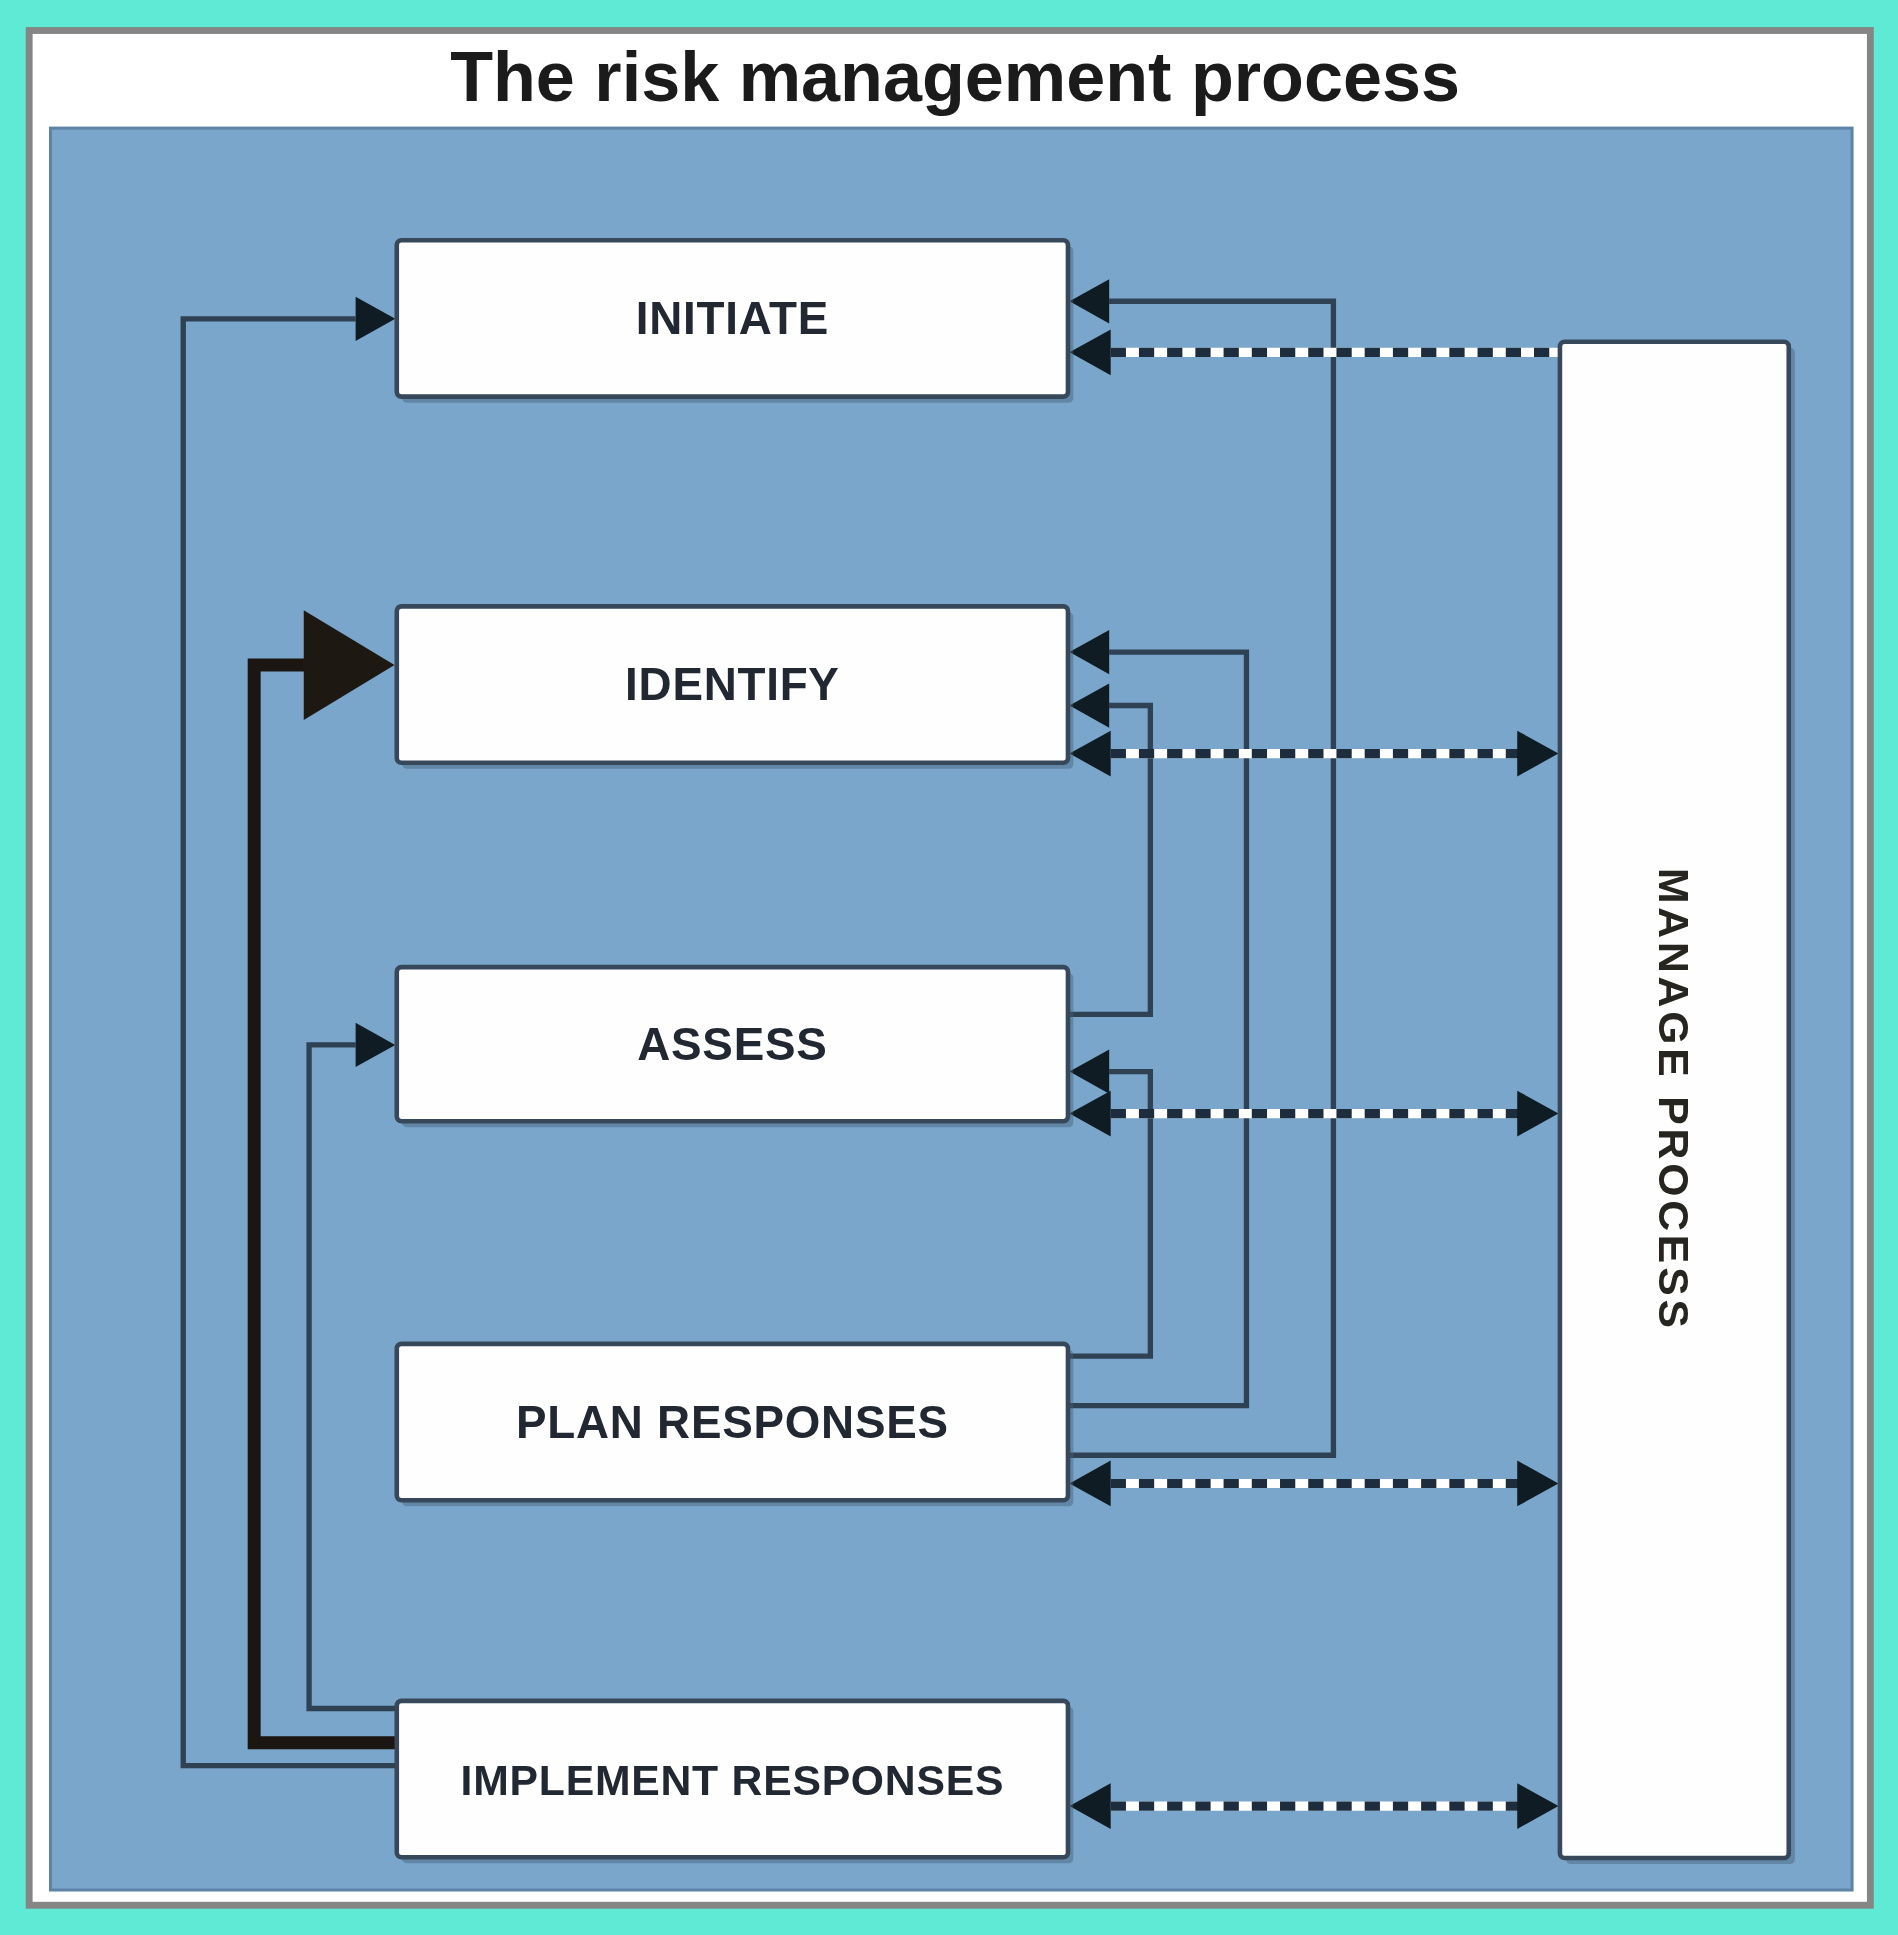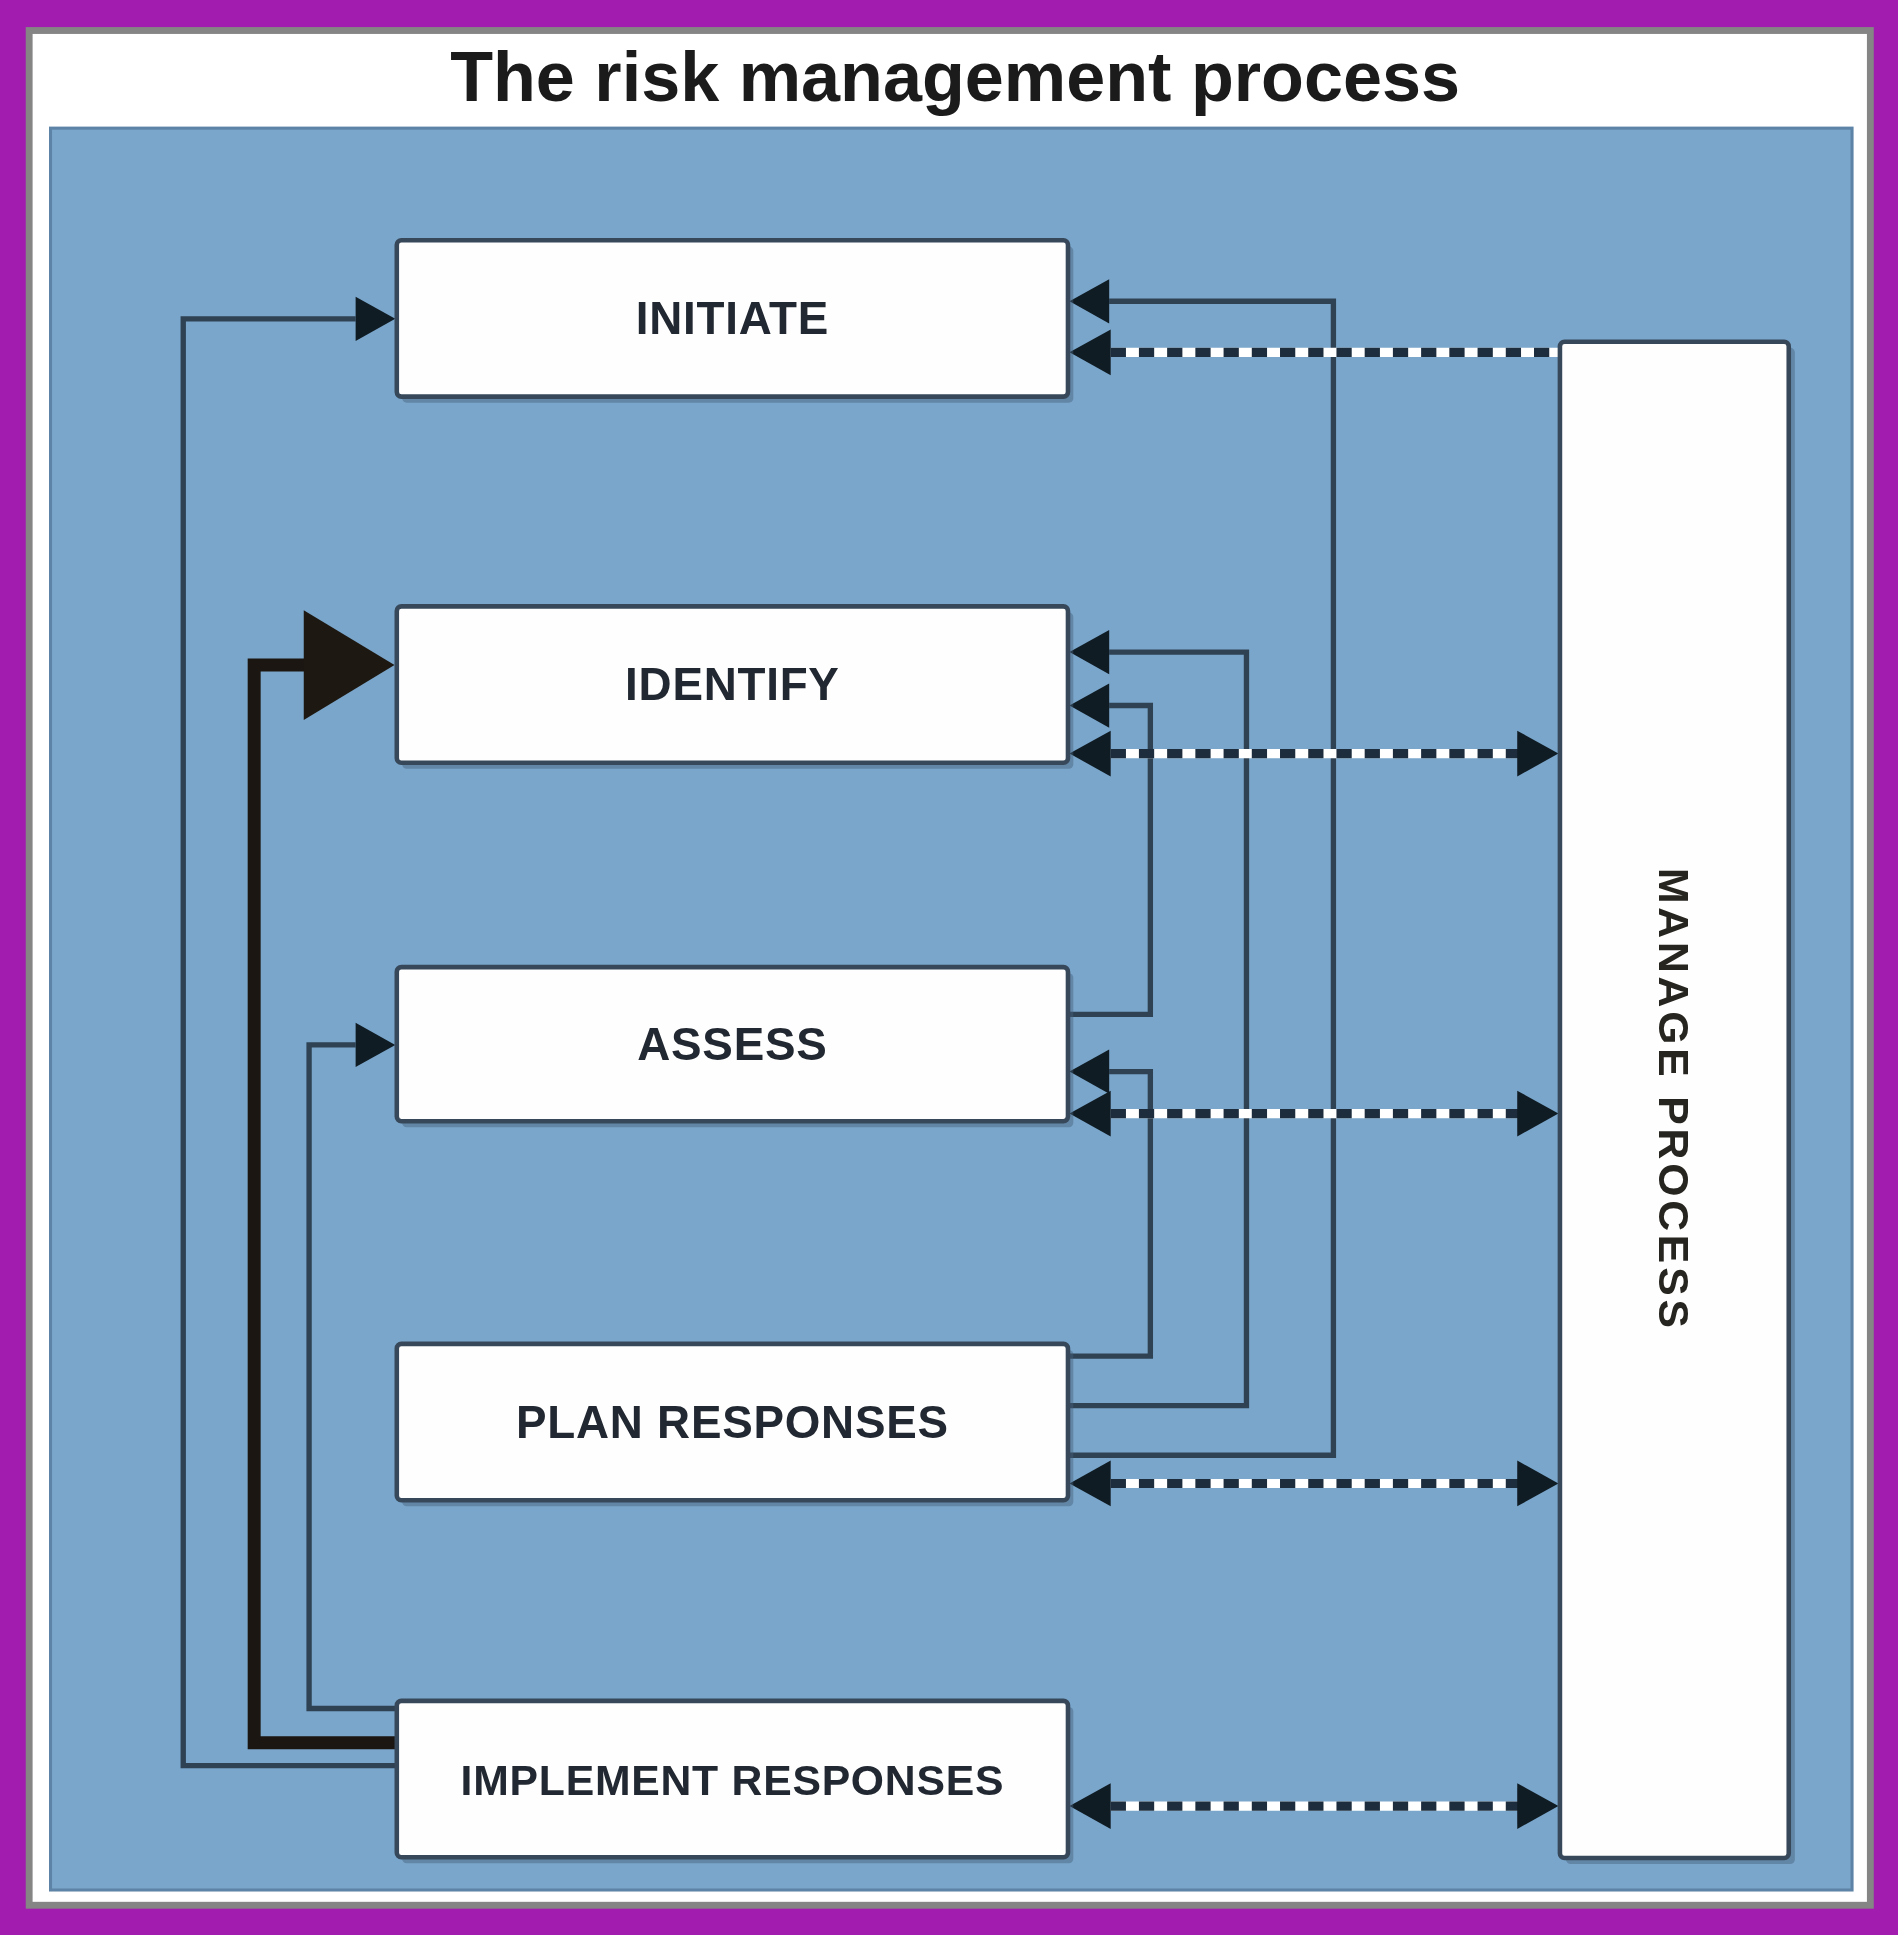--- a/index.html
+++ b/index.html
@@ -1,17 +1,17 @@
 <!DOCTYPE html>
 <html style="font-size:12.2px"><head>
 <meta charset="utf-8">
 <style>
   html,body{margin:0;padding:0;background:#ffffff;}
   body{font-family:"Liberation Sans", sans-serif;}
-  .stage{width:1898px;height:1935px;position:relative;background:#a21caf;}
+  .stage{width:1898px;height:1935px;position:relative;background:#5eead4;}
   svg{display:block;width:1898px;height:1935px;}
   .node-label{font-weight:bold;fill:#222831;letter-spacing:1px;}
   .title-label{font-weight:bold;fill:#1b1b1b;}
   .manage-label{font-weight:bold;fill:#27251f;letter-spacing:5px;}
 </style>
 </head>
 <body>
 
 <div class="stage">
 <svg viewBox="0 0 2488 2537" xmlns="http://www.w3.org/2000/svg">

